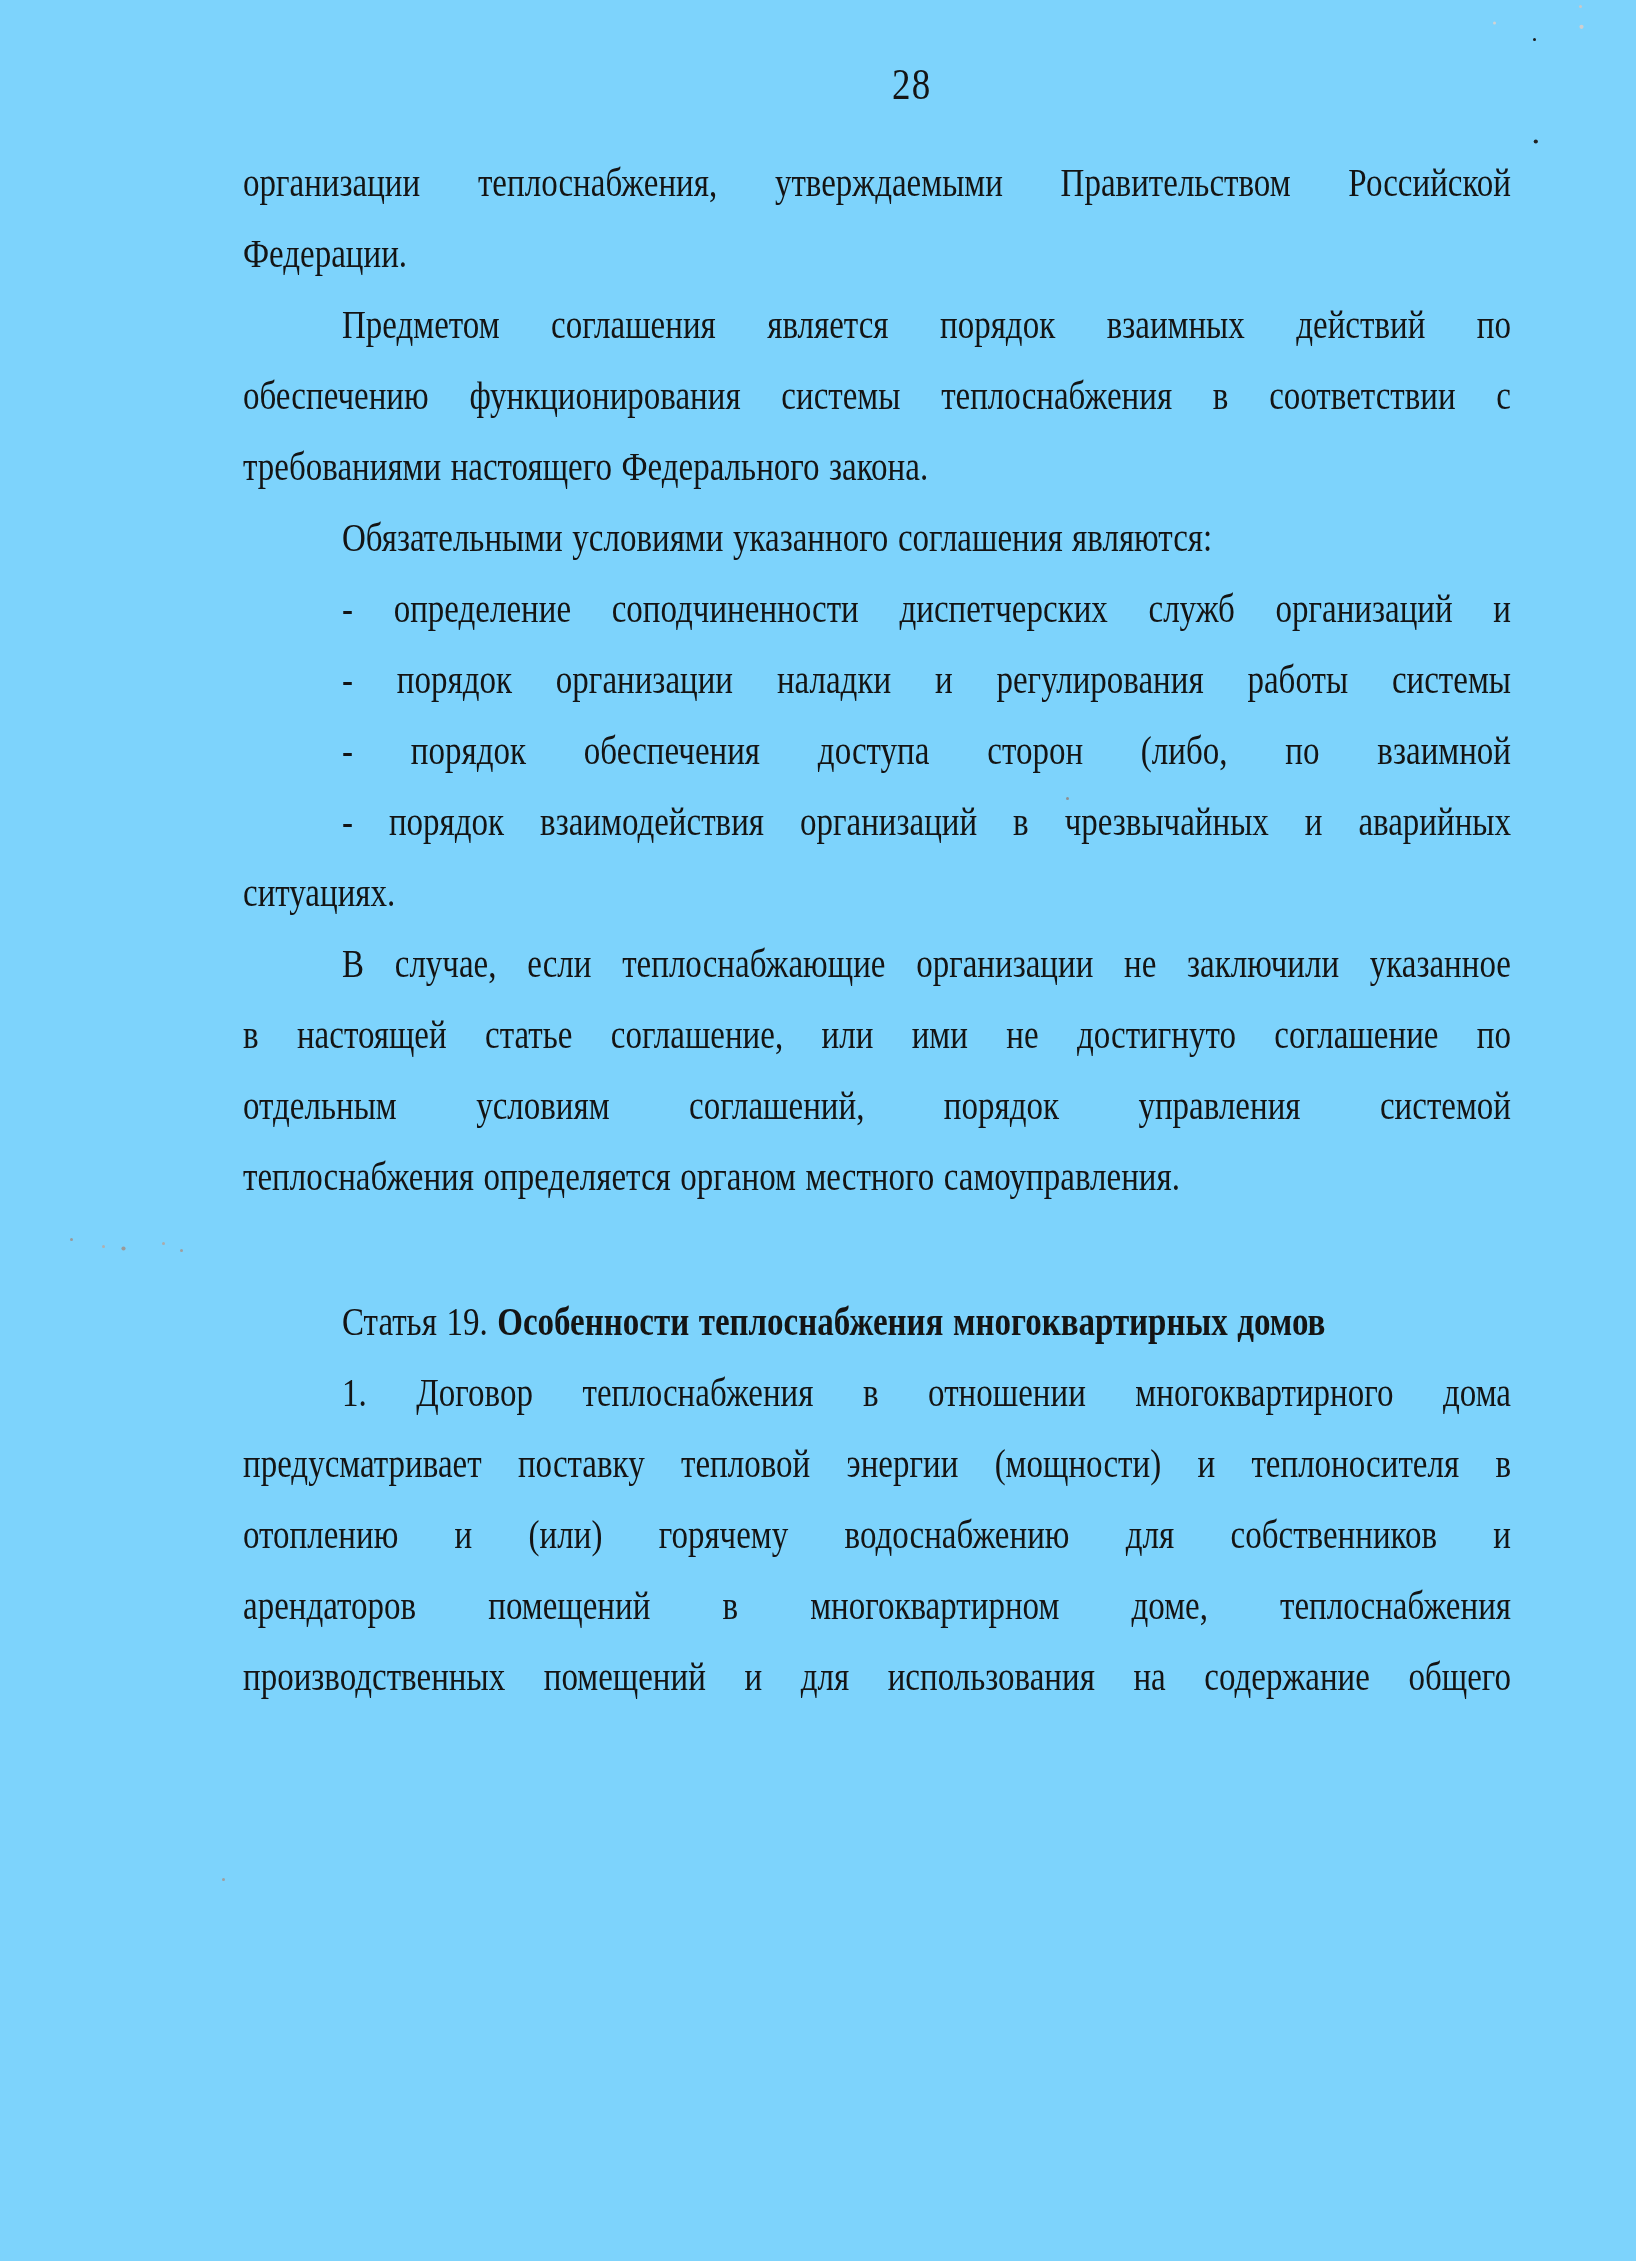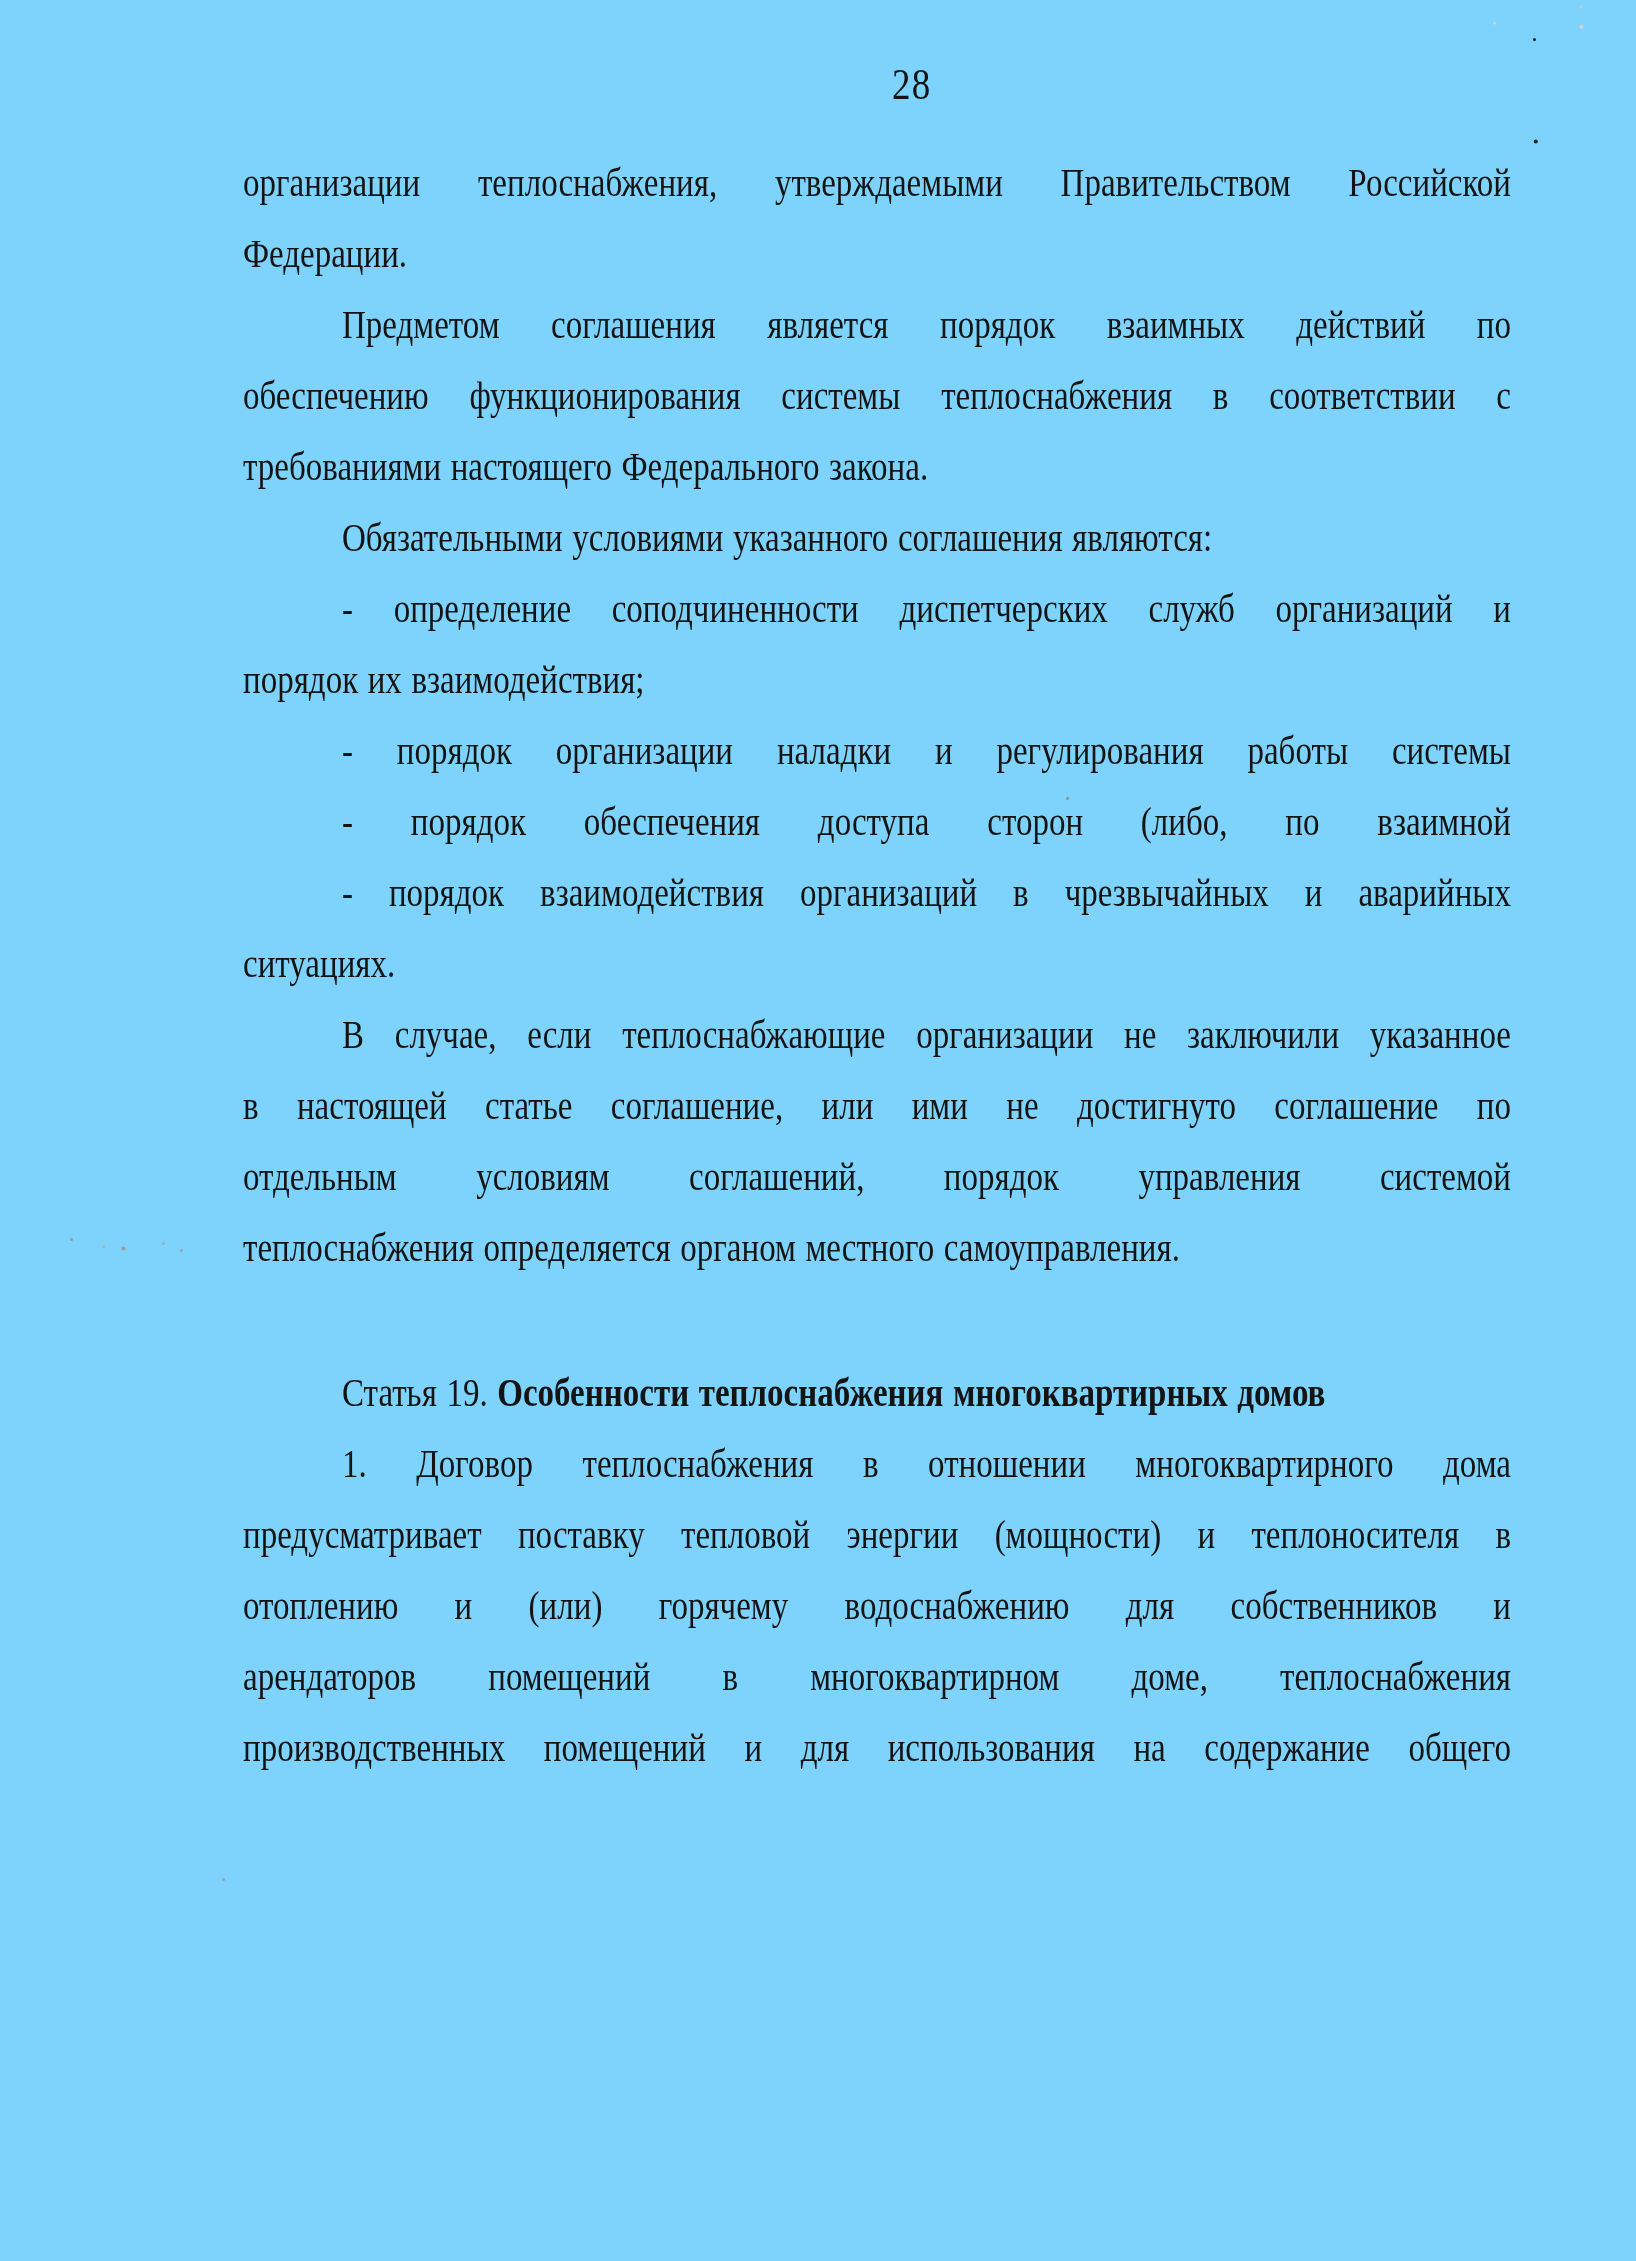--- a/index.html
+++ b/index.html
@@ -85,21 +85,20 @@
       <div class="paragraph">
         <div class="line indent"><span class="inner">Предметом соглашения является порядок взаимных действий по</span></div>
         <div class="line"><span class="inner">обеспечению функционирования системы теплоснабжения в соответствии с</span></div>
         <div class="line last"><span class="inner">требованиями настоящего Федерального закона.</span></div>
       </div>
       <div class="paragraph">
         <div class="line last indent"><span class="inner">Обязательными условиями указанного соглашения являются:</span></div>
       </div>
       <div class="paragraph">
         <div class="line indent"><span class="inner">- определение соподчиненности диспетчерских служб организаций и</span></div>
-        <div class="line last"><span class="inner">порядок их взаимодействия;</span></div>
       </div>
       <div class="paragraph">
         <div class="line indent"><span class="inner">- порядок организации наладки и регулирования работы системы</span></div>
       </div>
       <div class="paragraph">
         <div class="line indent"><span class="inner">- порядок обеспечения доступа сторон (либо, по взаимной</span></div>
       </div>
       <div class="paragraph">
         <div class="line indent"><span class="inner">- порядок взаимодействия организаций в чрезвычайных и аварийных</span></div>
         <div class="line last"><span class="inner">ситуациях.</span></div>

